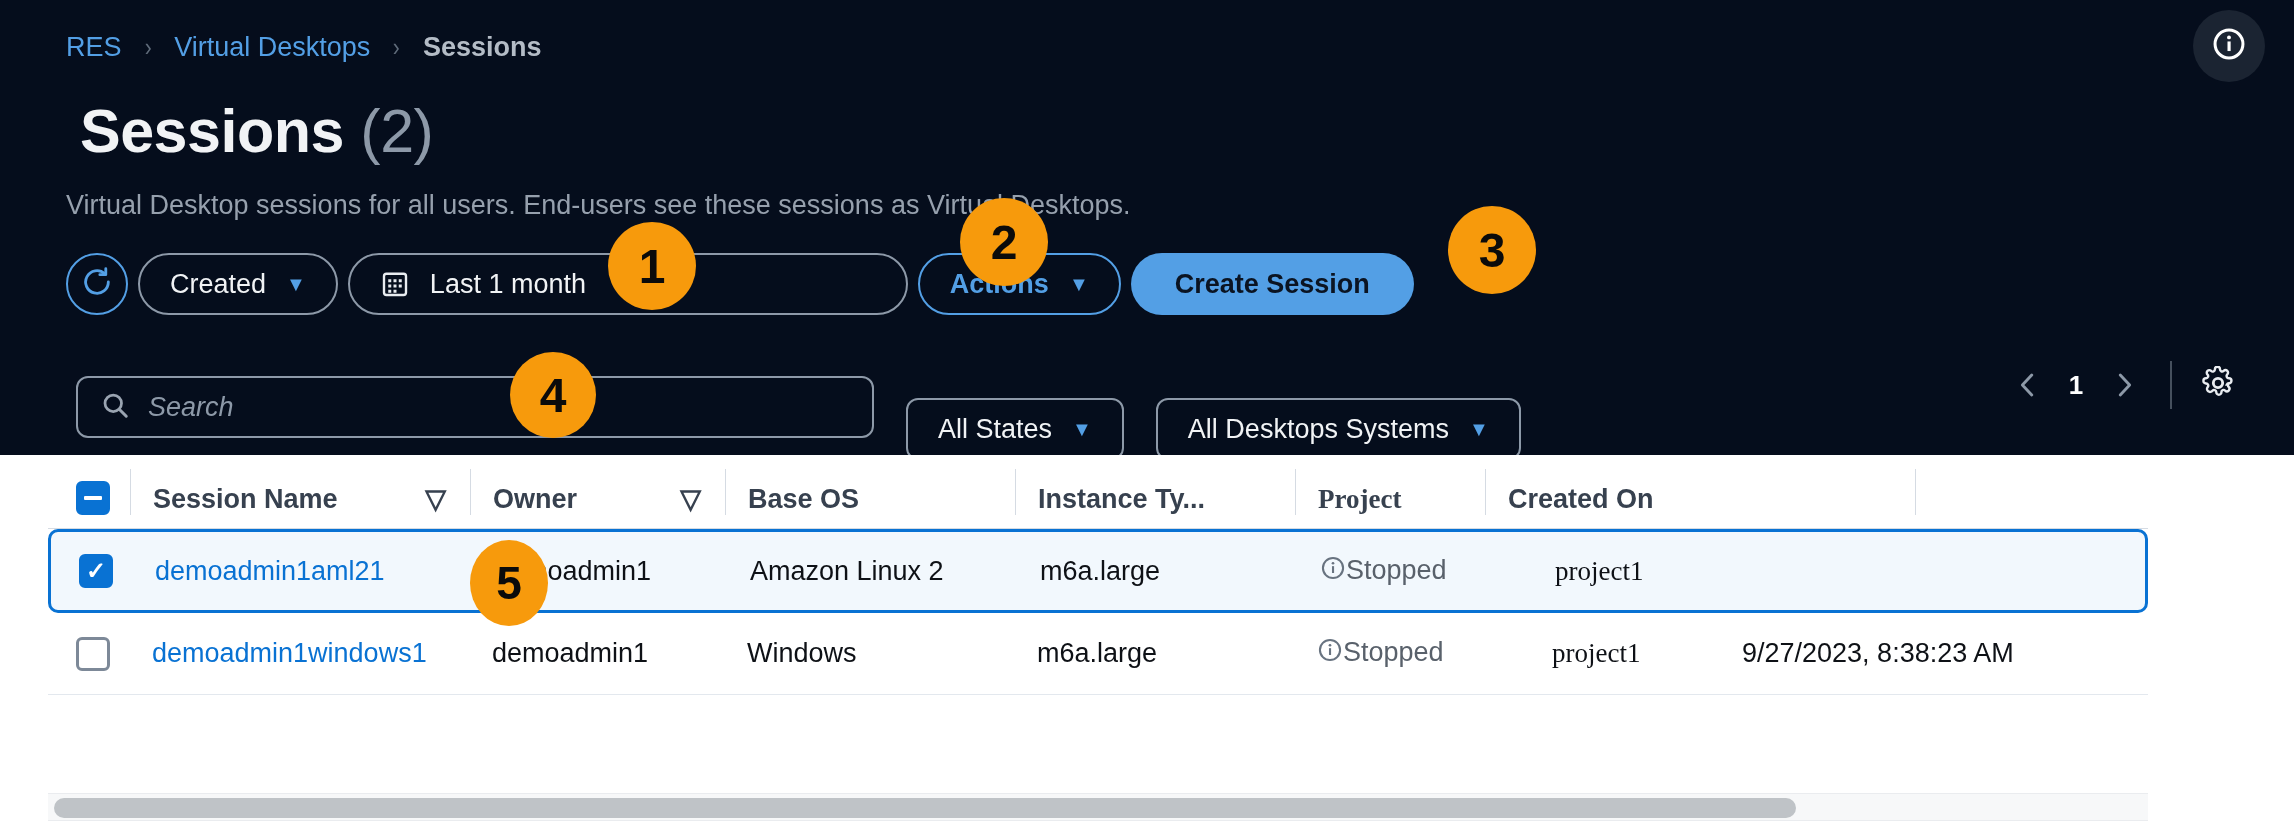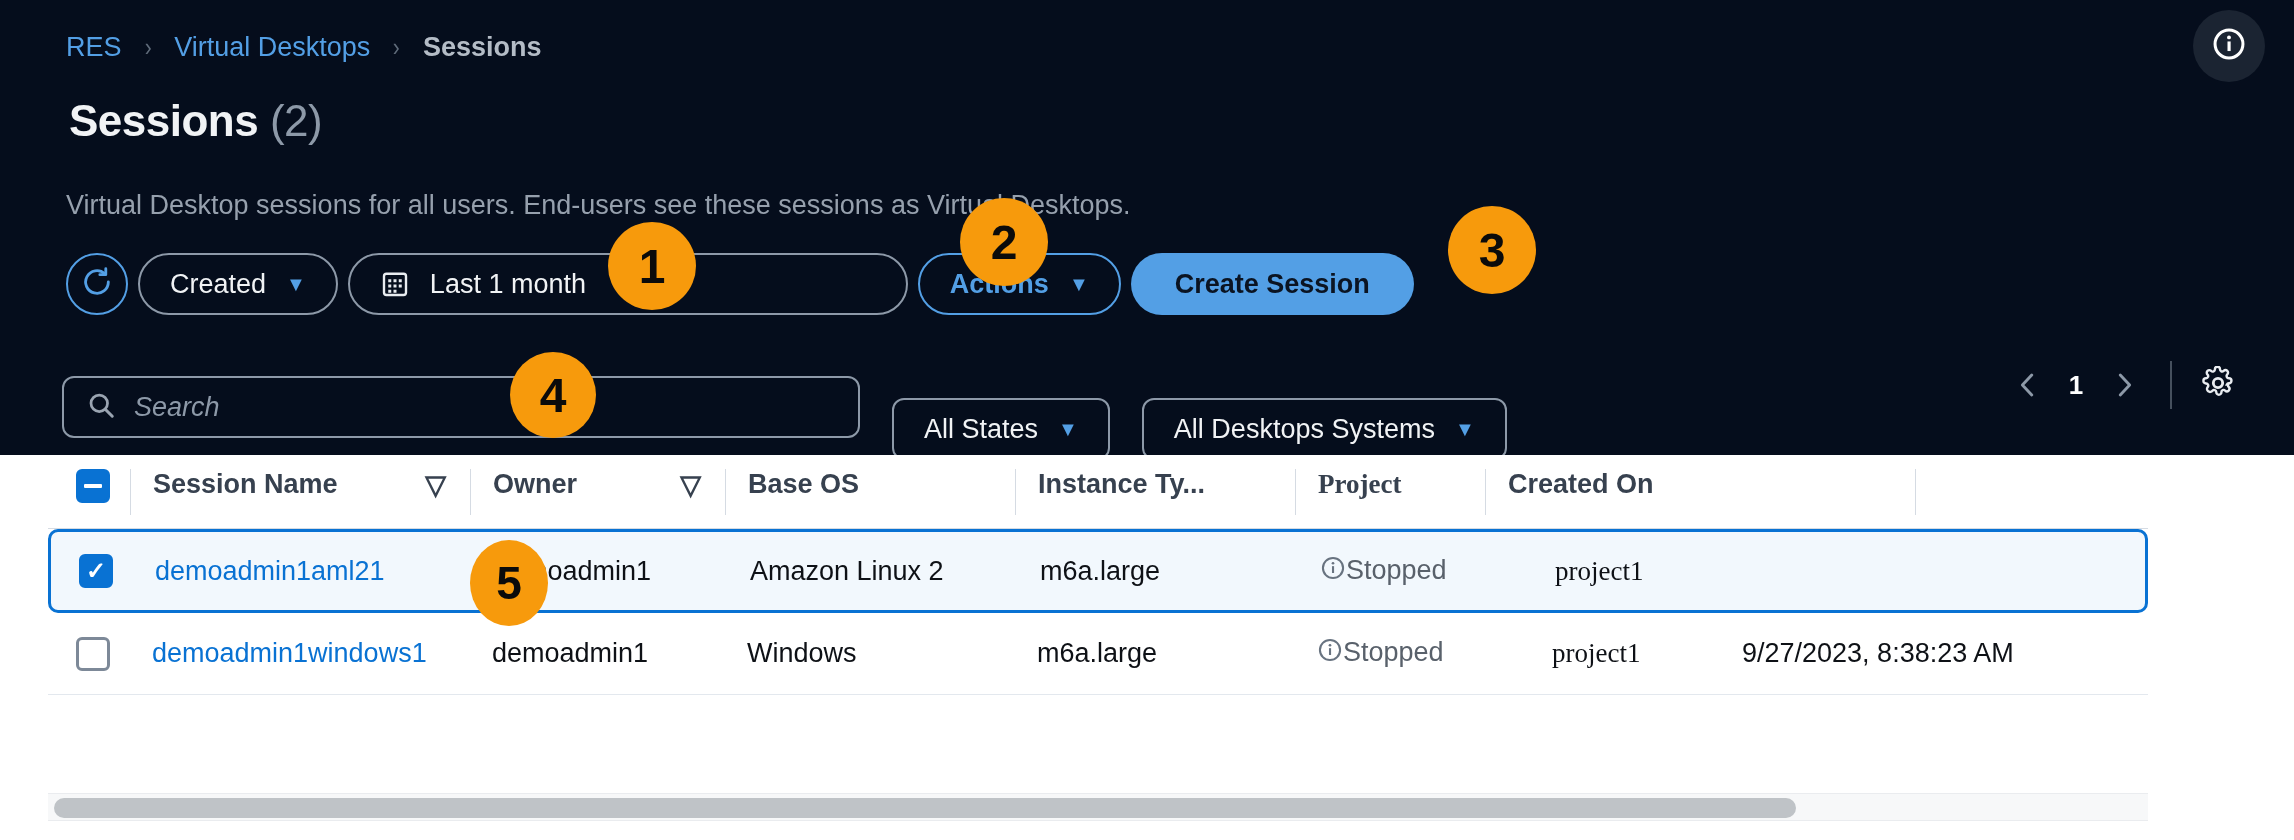--- a/index.html
+++ b/index.html
@@ -25,22 +25,22 @@
     font-size: 27px;
   }
   .bc-link { color: #539fe5; cursor: pointer; }
   .bc-current { color: #b4bcc6; font-weight: 700; }
   .bc-sep {
     color: #5f6b7a; margin: 0 22px; font-size: 26px;
     display: inline-block; transform: scaleX(0.8);
   }
 
   .page-title {
-    position: absolute; left: 69px; top: 96px;
-    font-size: 44px; font-weight: 700; color: #f1f3f5;
+    position: absolute; left: 80px; top: 96px;
+    font-size: 61px; font-weight: 700; color: #f1f3f5;
     letter-spacing: -0.5px; white-space: nowrap;
   }
   .page-title .count { color: #8d99a8; font-weight: 400; }
 
   .page-desc {
     position: absolute; left: 66px; top: 190px;
     font-size: 27px; color: #96a0ad;
     white-space: nowrap;
   }
 
@@ -71,21 +71,21 @@
   .btn-primary {
     height: 62px; border-radius: 31px; border: none;
     background: #539fe5; color: #0b1422;
     font-size: 27px; font-weight: 700;
     padding: 0 44px; cursor: pointer; white-space: nowrap;
     font-family: "Liberation Sans", sans-serif;
   }
 
   
   .toolbar2 {
-    position: absolute; left: 62px; top: 354px;
+    position: absolute; left: 76px; top: 354px;
     display: flex; align-items: center; gap: 32px;
   }
   .search-box {
     width: 798px; height: 62px;
     border: 2px solid #8d99a8; border-radius: 12px;
     display: flex; align-items: center; padding: 0 22px;
     cursor: text;
   }
   .search-box .placeholder {
     color: #8d99a8; font-size: 27px; font-style: italic; margin-left: 18px;
@@ -129,21 +129,21 @@
 
   .trow {
     display: flex; align-items: center; height: 82px;
     position: relative;
   }
   .thead {
     height: 74px; border-bottom: 1px solid #d5dbe3;
   }
   .thead .cell {
     color: #37414f; font-size: 27px; font-weight: 700;
-    display: flex; align-items: flex-start; height: 46px;
+    display: flex; align-items: flex-end; height: 46px;
   }
   .thead .cell .sorticon { margin-left: auto; margin-right: 24px; }
   .cell {
     display: flex; align-items: center; height: 100%;
     font-size: 27px; color: #0e1116;
     padding-left: 22px; white-space: nowrap; overflow: hidden;
   }
   .divider-cell { border-left: 1px solid #d5dbe3; }
 
   .c-check { width: 82px; flex: none; padding-left: 28px; }

